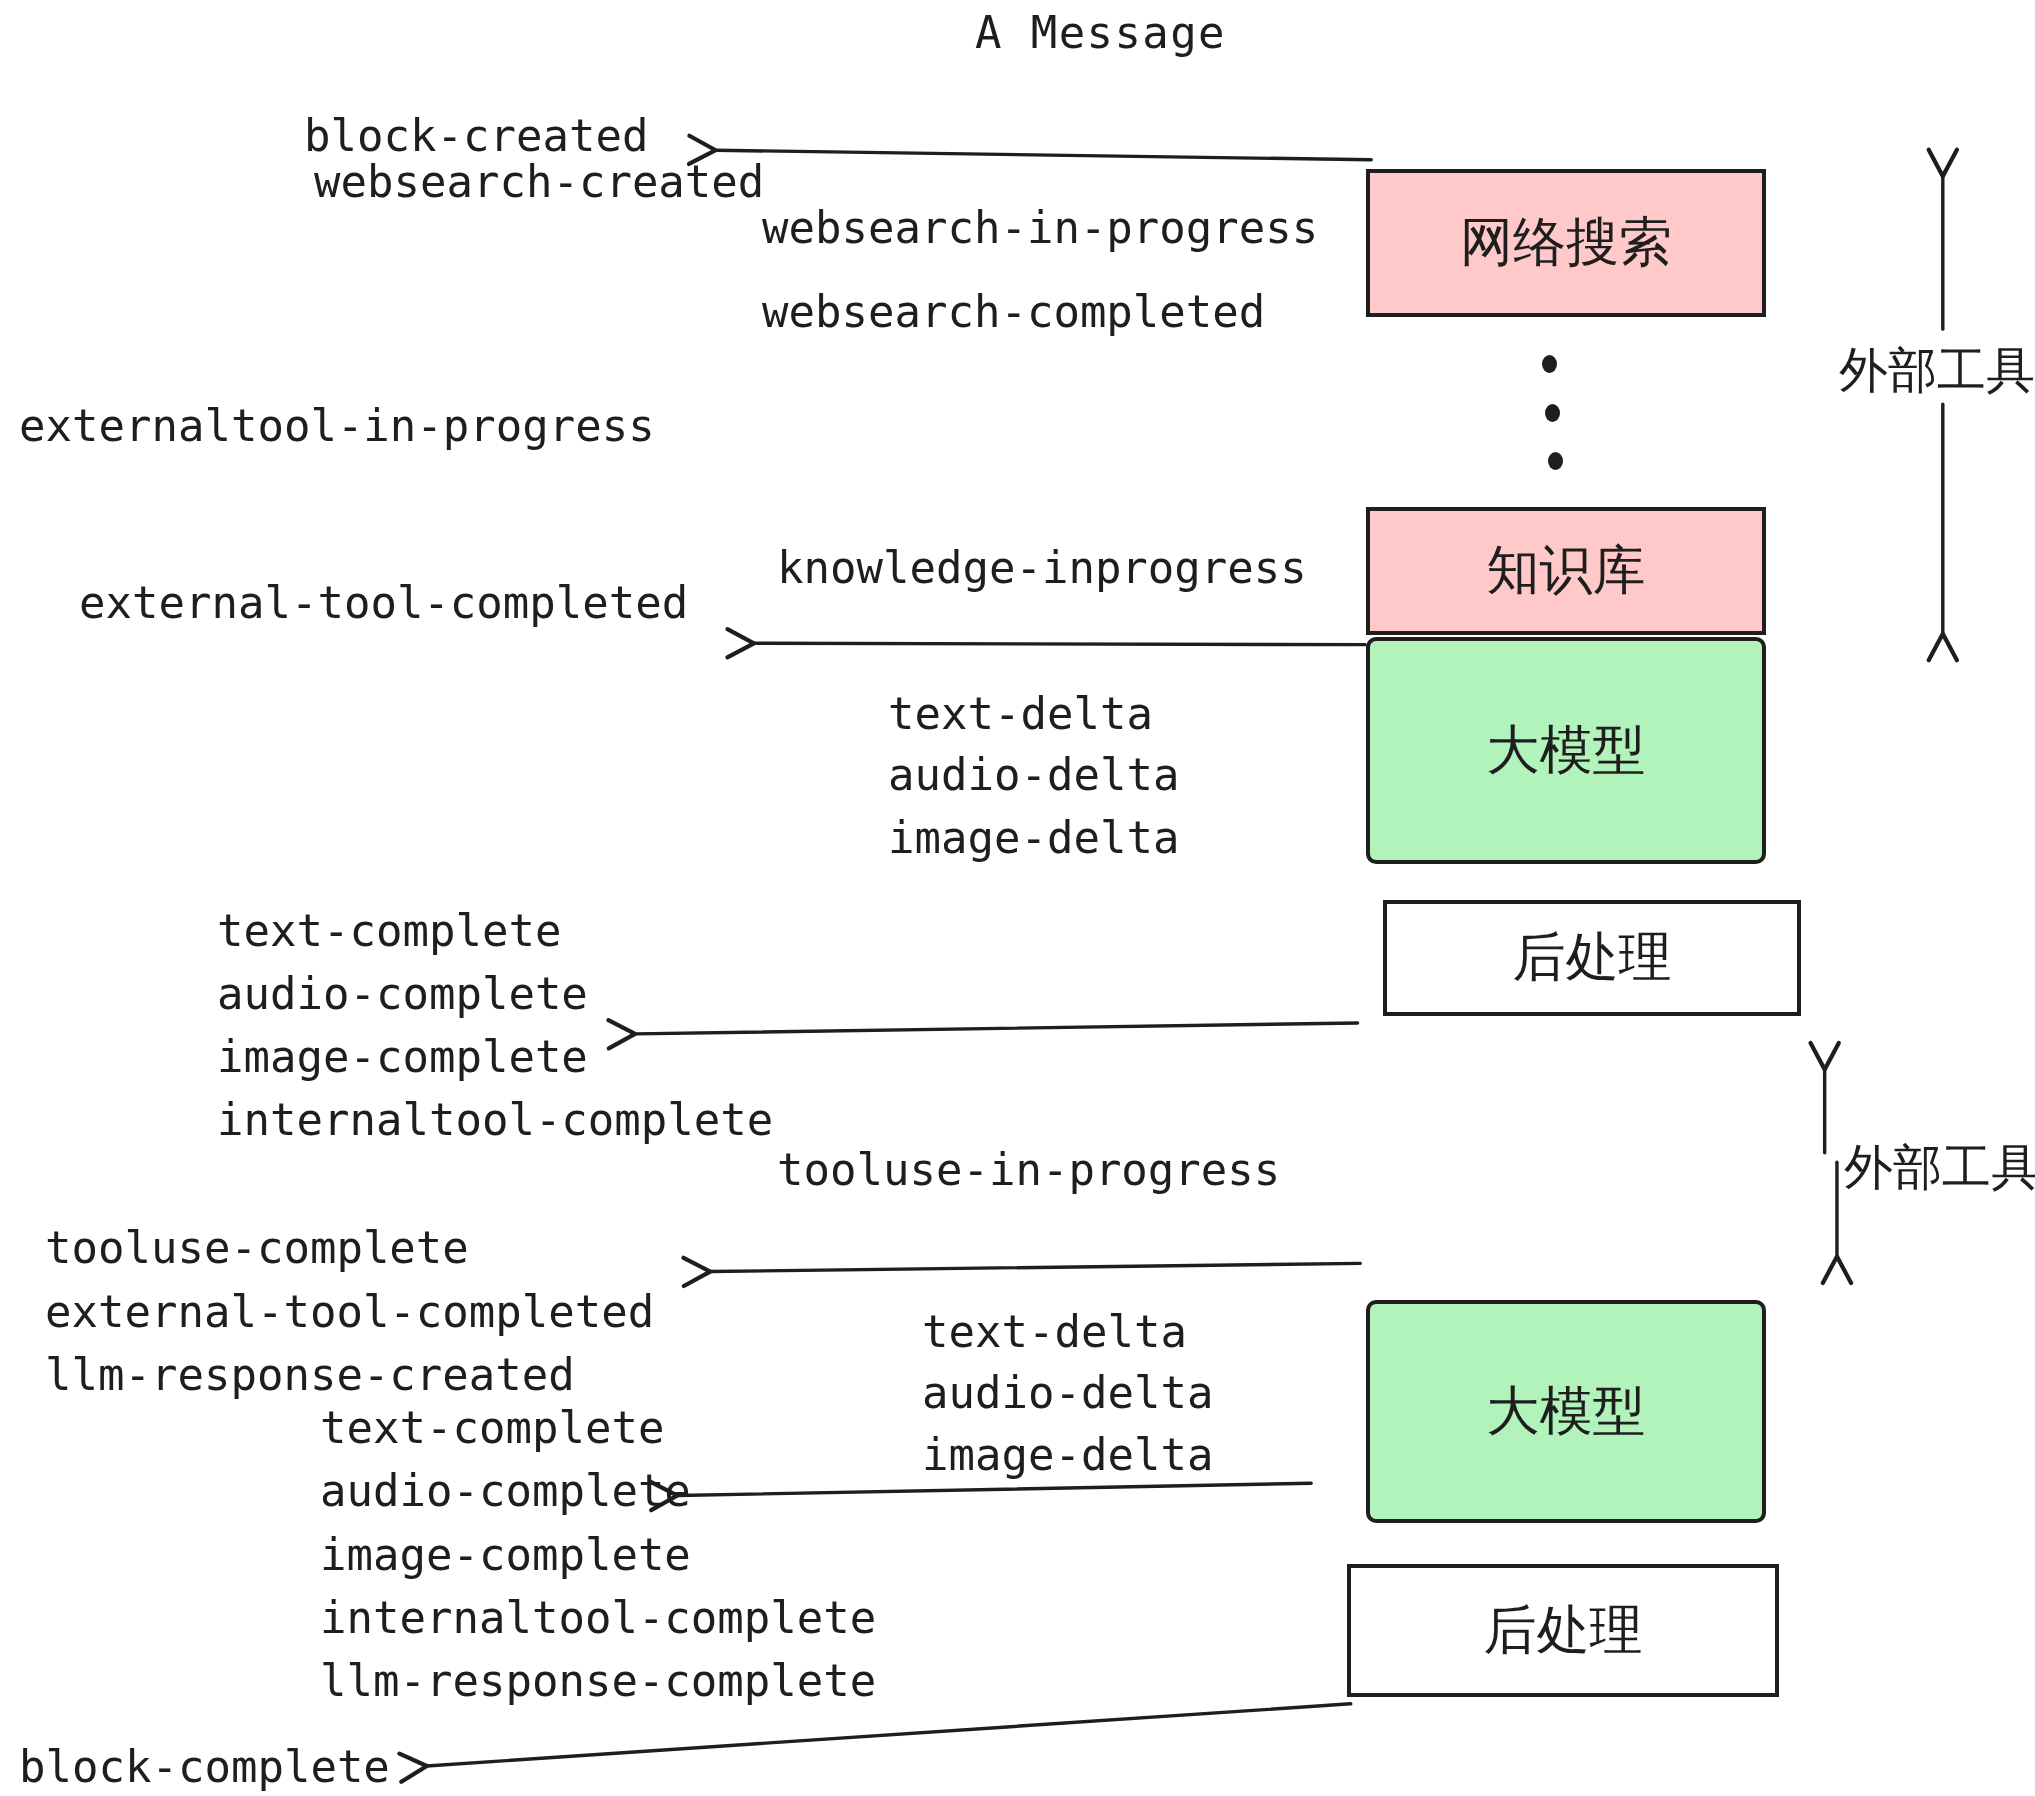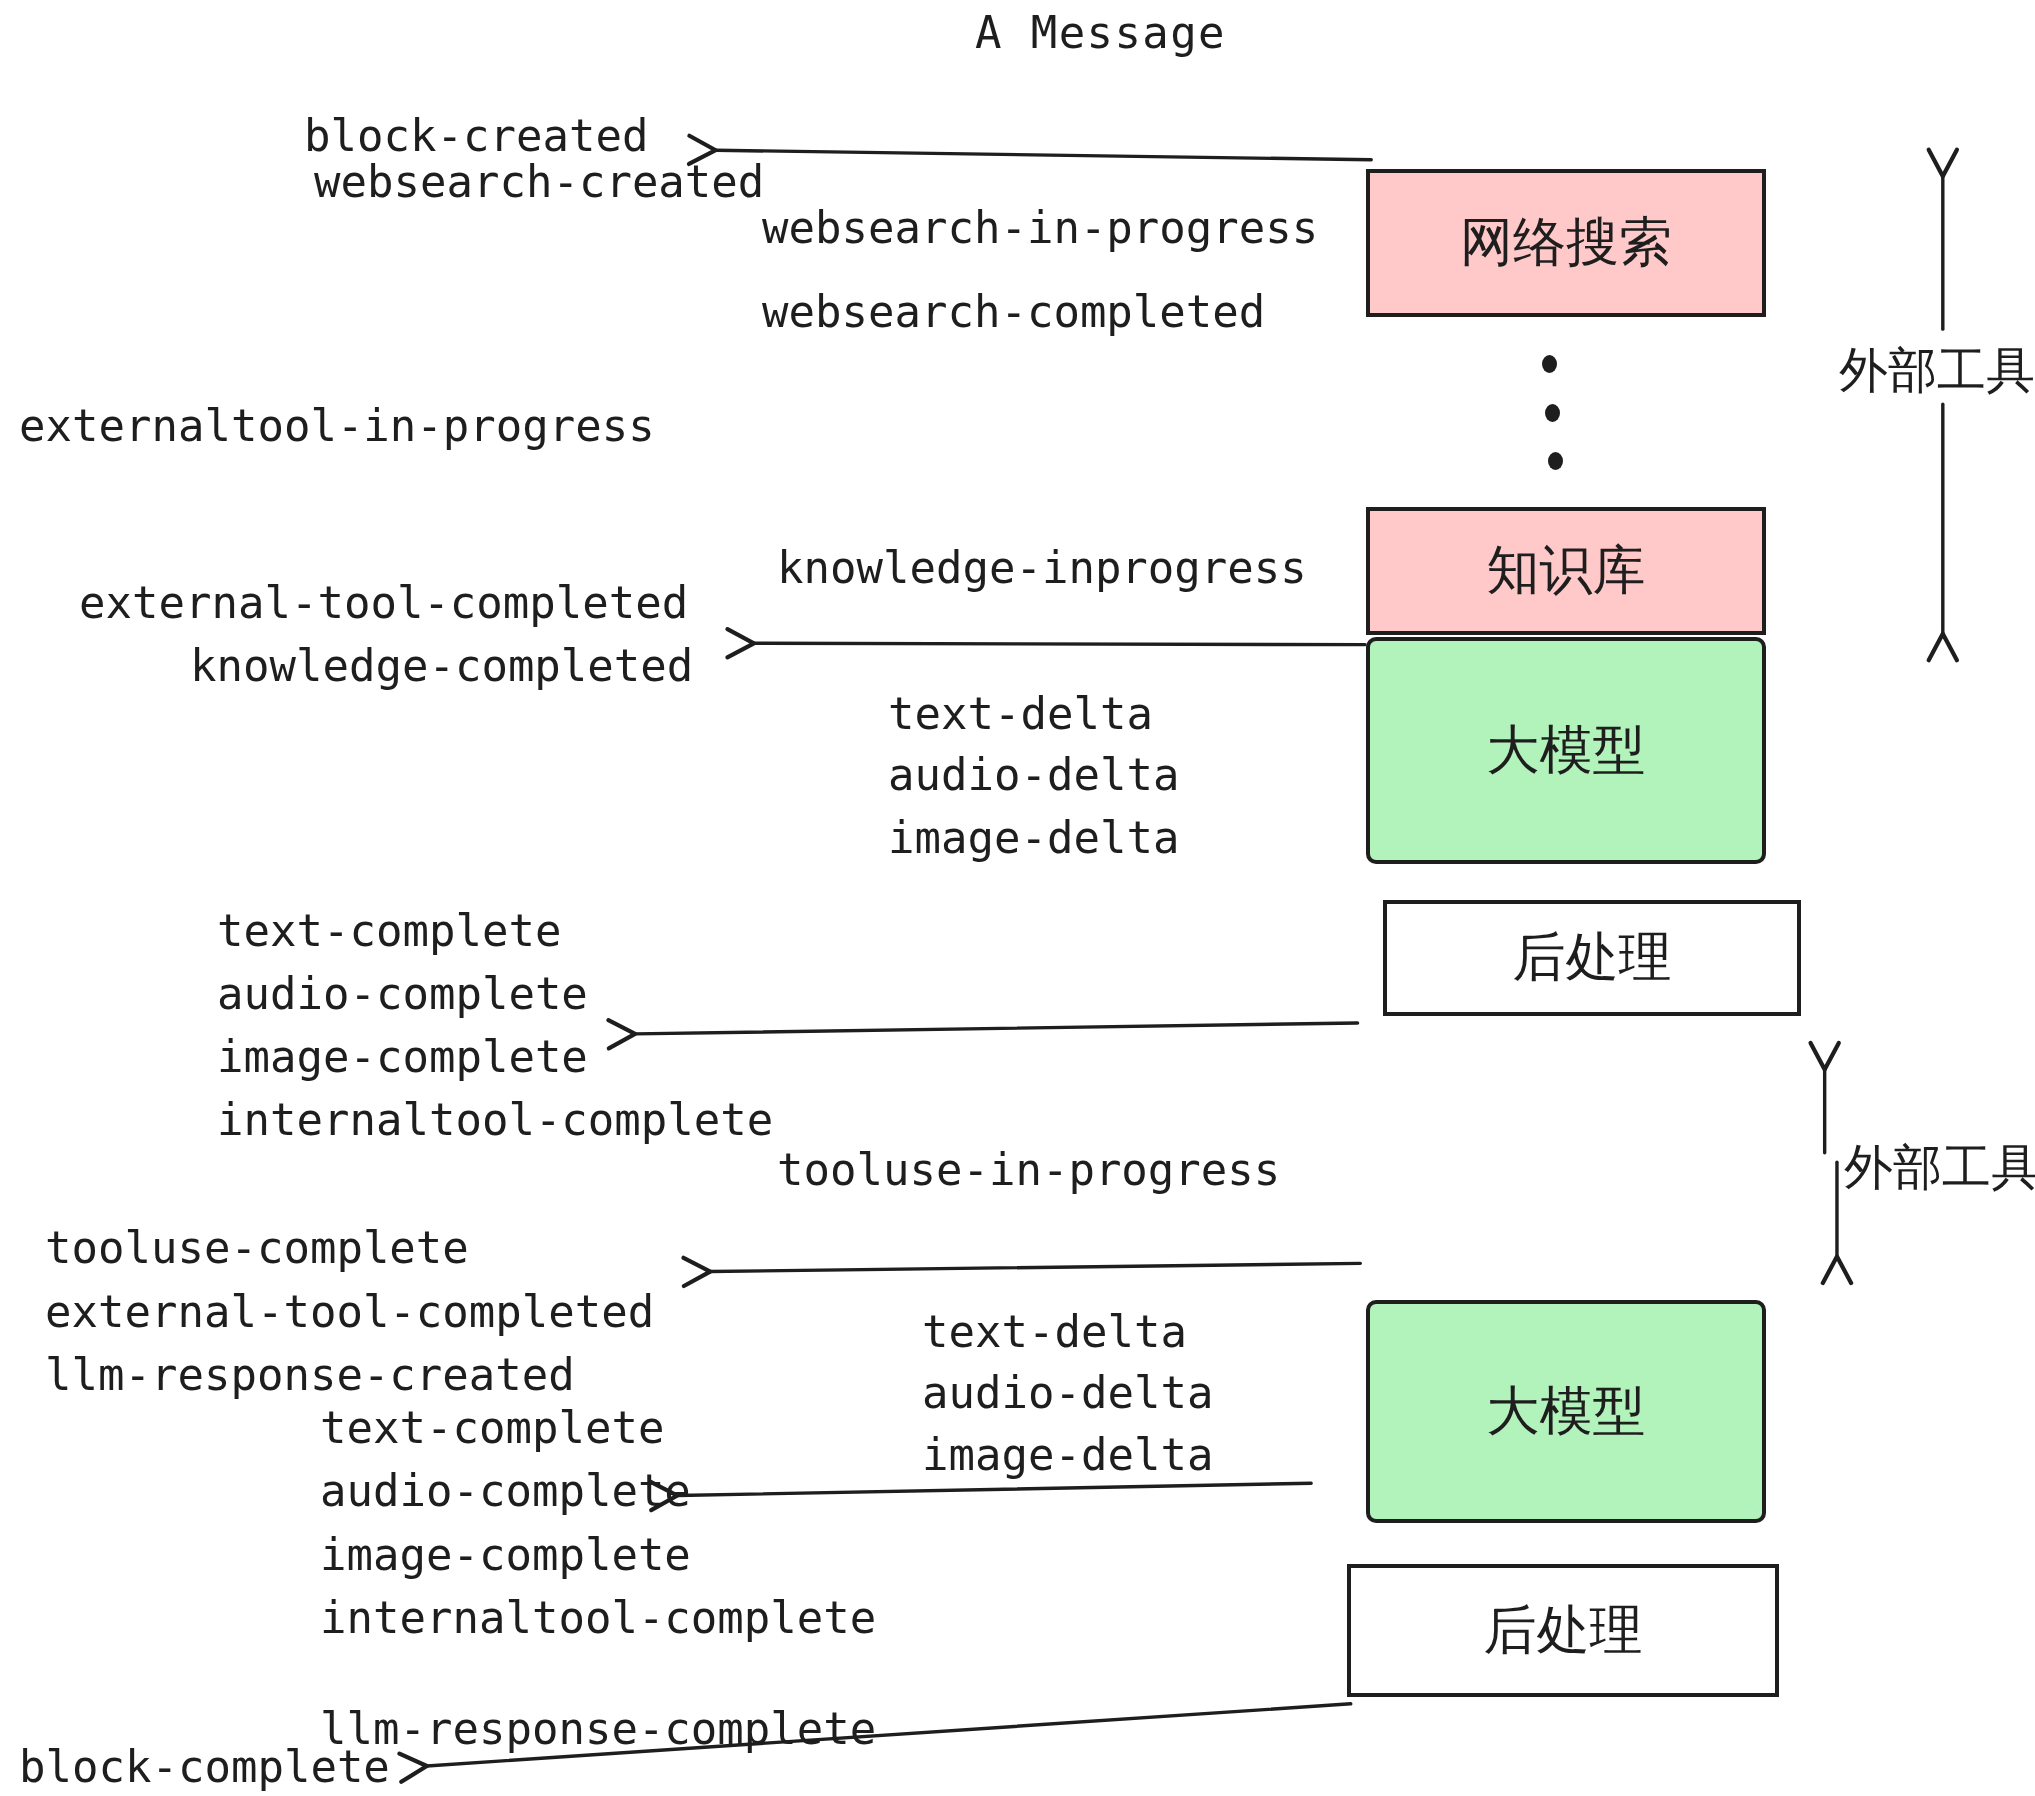--- a/index.html
+++ b/index.html
@@ -72,40 +72,39 @@
 
   <div class="title">A Message</div>
 
   <div class="evt" style="left:304px;top:96px;margin-top:16px;">block-created</div>
   <div class="evt" style="left:762px;top:204px;">websearch-in-progress</div>
   <div class="evt" style="left:314px;top:158px;">websearch-created</div>
   <div class="evt" style="left:762px;top:288px;">websearch-completed</div>
   <div class="evt" style="left:777px;top:544px;">knowledge-inprogress</div>
   <div class="evt" style="left:19px;top:402px;">externaltool-in-progress</div>
   <div class="evt" style="left:79px;top:579px;">external-tool-completed</div>
-  <div class="evt" style="left:190px;top:642px;">knowledge-completed</div>
   <div class="evt" style="left:888px;top:690px;">text-delta</div>
   <div class="evt" style="left:888px;top:751px;">audio-delta</div>
   <div class="evt" style="left:888px;top:814px;">image-delta</div>
   <div class="evt" style="left:217px;top:907px;">text-complete</div>
   <div class="evt" style="left:217px;top:970px;">audio-complete</div>
   <div class="evt" style="left:217px;top:1033px;">image-complete</div>
   <div class="evt" style="left:217px;top:1096px;">internaltool-complete</div>
   <div class="evt" style="left:777px;top:1146px;">tooluse-in-progress</div>
   <div class="evt" style="left:45px;top:1224px;">tooluse-complete</div>
   <div class="evt" style="left:45px;top:1288px;">external-tool-completed</div>
   <div class="evt" style="left:45px;top:1351px;">llm-response-created</div>
   <div class="evt" style="left:922px;top:1308px;">text-delta</div>
   <div class="evt" style="left:922px;top:1369px;">audio-delta</div>
   <div class="evt" style="left:922px;top:1431px;">image-delta</div>
   <div class="evt" style="left:320px;top:1404px;">text-complete</div>
   <div class="evt" style="left:320px;top:1467px;">audio-complete</div>
   <div class="evt" style="left:320px;top:1531px;">image-complete</div>
   <div class="evt" style="left:320px;top:1594px;">internaltool-complete</div>
-  <div class="evt" style="left:320px;top:1657px;margin-top:48px;">llm-response-complete</div>
+  <div class="evt" style="left:320px;top:1657px;">llm-response-complete</div>
   <div class="evt" style="left:19px;top:1743px;">block-complete</div>
 
   <div class="box pink" style="left:1366px;top:169px;width:400px;height:148px;">
     <span class="box-label">网络搜索</span>
   </div>
 
   <span class="dot" style="left:1542px;top:355px;"></span>
   <span class="dot" style="left:1545px;top:404px;"></span>
   <span class="dot" style="left:1548px;top:452px;"></span>
 

